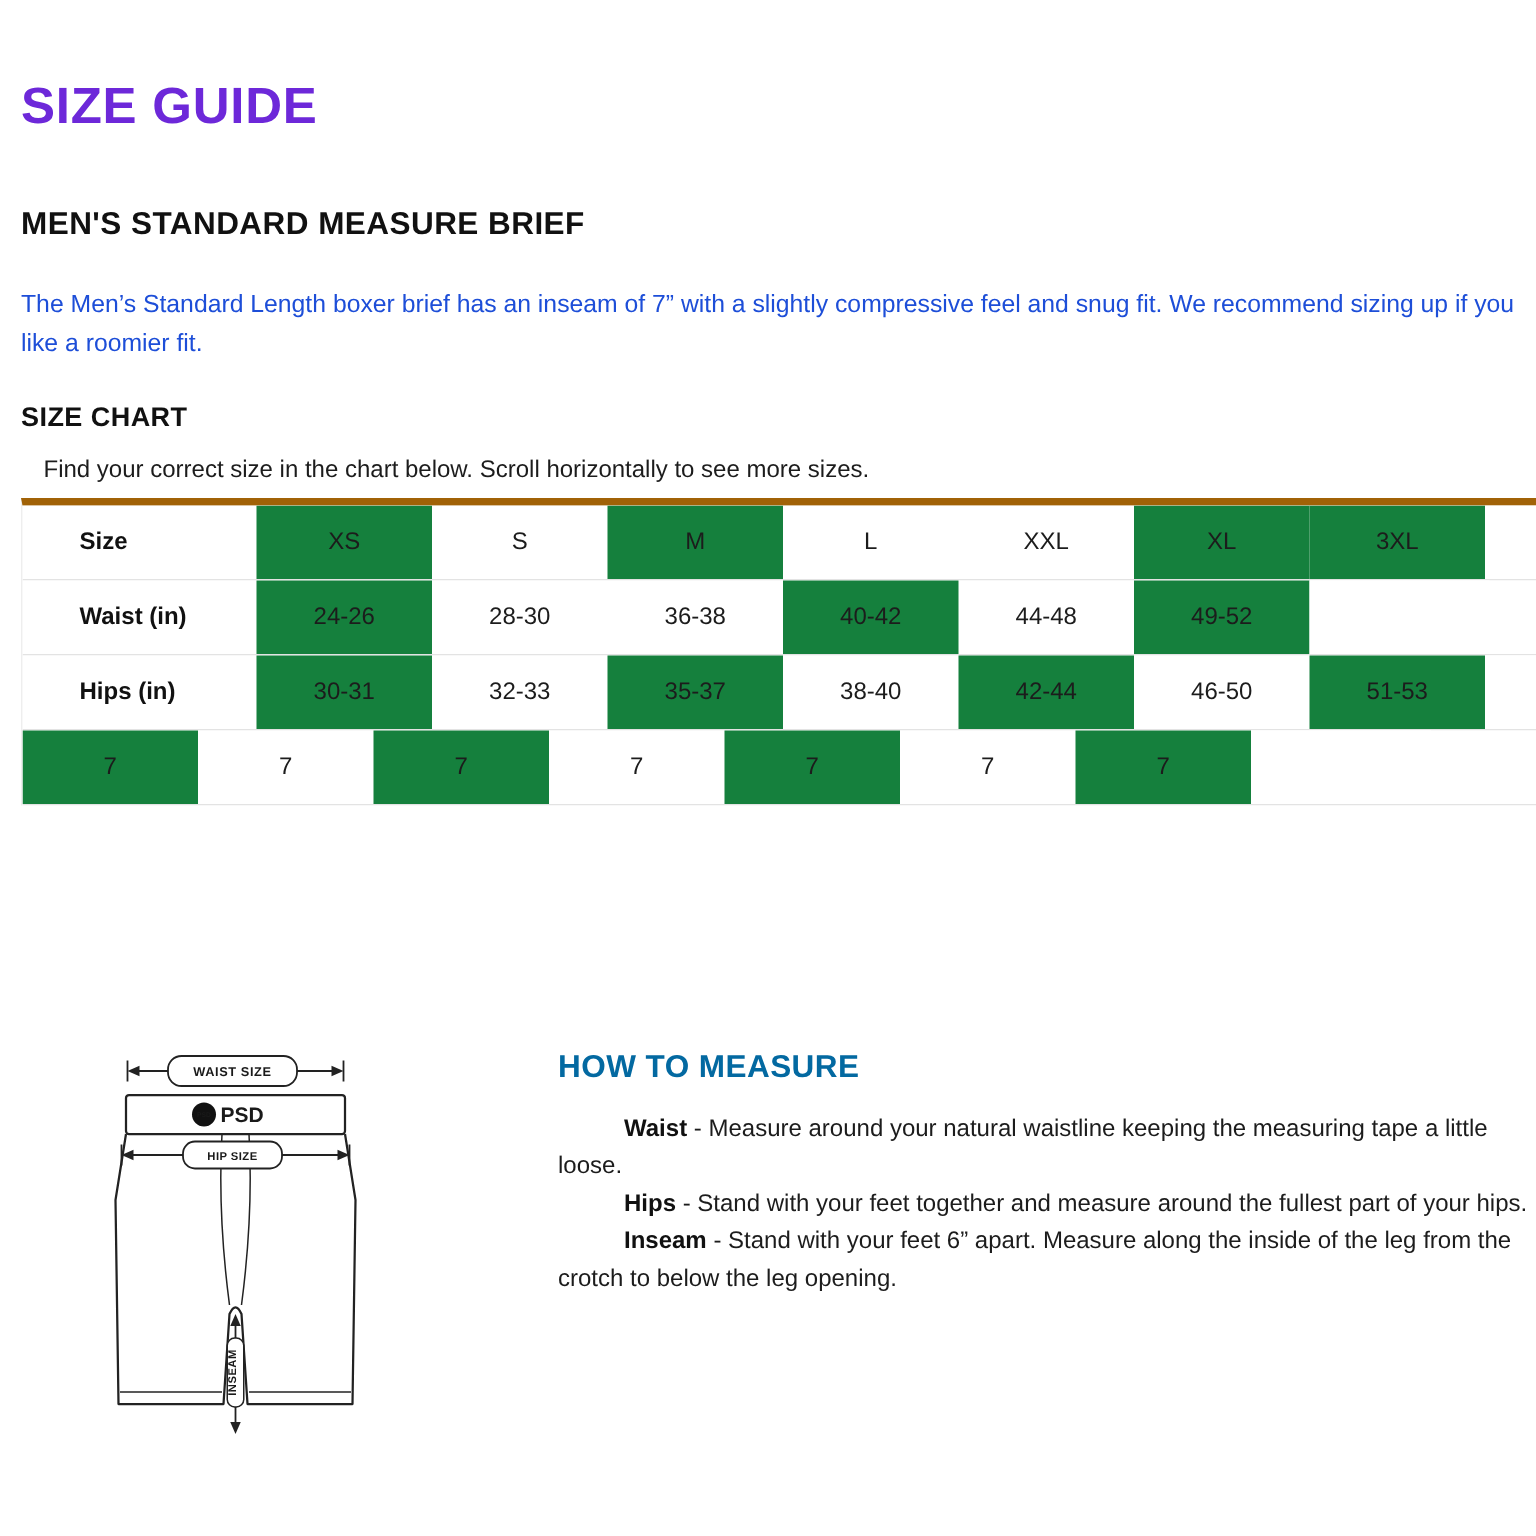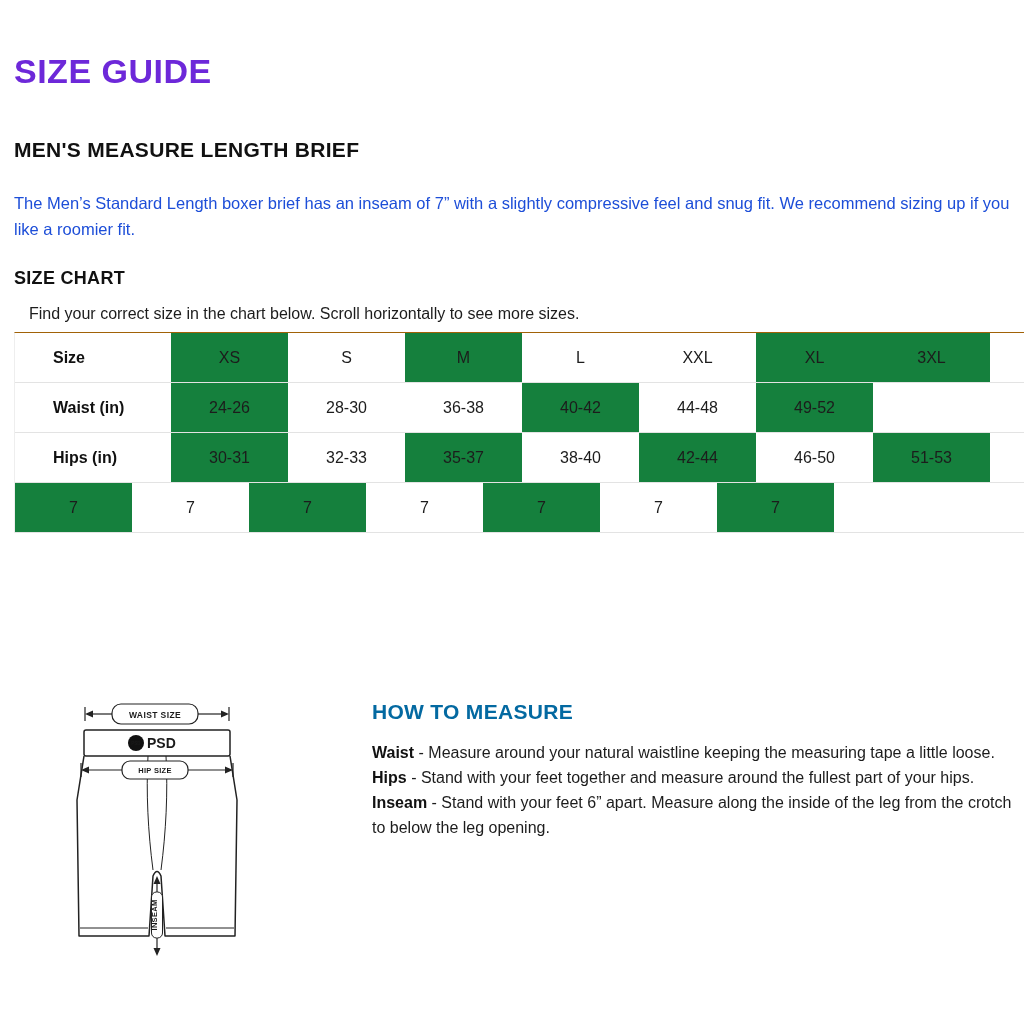--- a/index.html
+++ b/index.html
@@ -26,21 +26,21 @@
     position:absolute; left:14px; top:268px;
     font-size:18px; font-weight:bold; letter-spacing:0.3px; color:#111;
   }
   .instruction {
     position:absolute; left:14px; top:305px;
     font-size:16px; color:#1c1c1c;margin-left:15px;
   }
   .table-wrap {
     position:absolute; left:14px; top:332px; width:1010px;
     overflow:hidden;
-    border-top:1px solid #a16207;
+    border-top:5px solid #a16207;
     border-left:1px solid #eeeeee;
   }
   .table { width:1100px; }
   .tr { display:flex; height:50px; border-bottom:1px solid #e3e3e3; background:#fff; }
   .cell {
     flex:0 0 117px; width:117px;
     display:flex; align-items:center; justify-content:center;
     font-size:16px; color:#1c1c1c;
   }
   .cell.label {
@@ -51,39 +51,39 @@
   .cell.shaded { background:#15803d; }
   .cell.partial { flex:0 0 120px; width:120px; background:#fff; }
   .how-heading {
     position:absolute; left:372px; top:700px;
     font-size:21px; font-weight:bold; letter-spacing:0.3px; color:#0369a1;
   }
   .how-list {
     position:absolute; left:372px; top:740px; width:648px;
     font-size:16px; line-height:25px; color:#1c1c1c;
   }
-  .how-list .term { font-weight:bold; color:#111; }
+  .how-list .term { font-weight:bold; color:#111;margin-left:44px; }
   .diagram {
     position:absolute; left:52px; top:700px; width:205px; height:260px;
   }
   .diagram svg { display:block; }
   .diagram text {
     font-family:"Liberation Sans", sans-serif;
     fill:#1a1a1a;
   }
   .dg-label { font-size:8.5px; font-weight:bold; letter-spacing:0.4px; }
   .dg-label-sm { font-size:7.5px; font-weight:bold; letter-spacing:0.3px; }
   .dg-brand { font-size:14px; font-weight:bold; }
   .dg-brand-tiny { font-size:4.5px; font-weight:bold; fill:#ffffff; }
 </style>
 </head>
 <body>
 
 <div class="h1">SIZE GUIDE</div>
-<div class="h2">MEN'S MEASURE LENGTH BRIEF</div>
+<div class="h2">MEN'S STANDARD MEASURE BRIEF</div>
 <p class="desc">The Men’s Standard Length boxer brief has an inseam of 7” with a slightly compressive feel and snug fit. We recommend sizing up if you like a roomier fit.</p>
 
 <div class="h3">SIZE CHART</div>
 <p class="instruction">Find your correct size in the chart below. Scroll horizontally to see more sizes.</p>
 
 <div class="table-wrap">
   <div class="table">
     <div class="tr">
       <div class="cell label">Size</div>
       <div class="cell shaded">XS</div>

